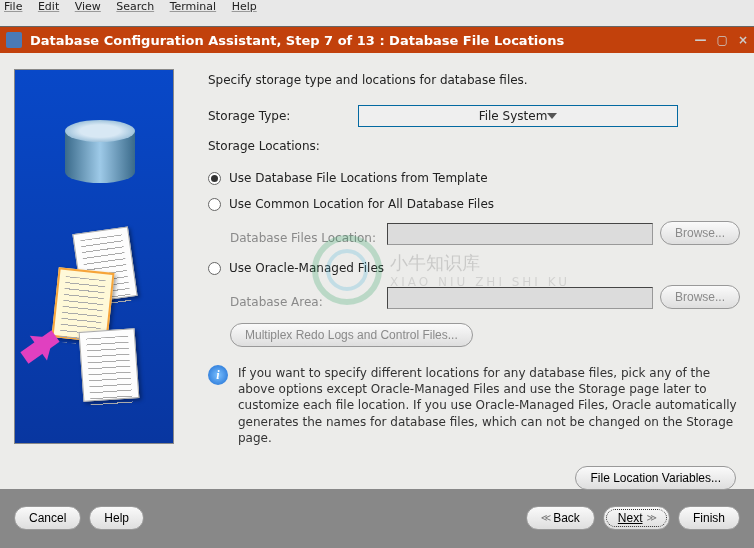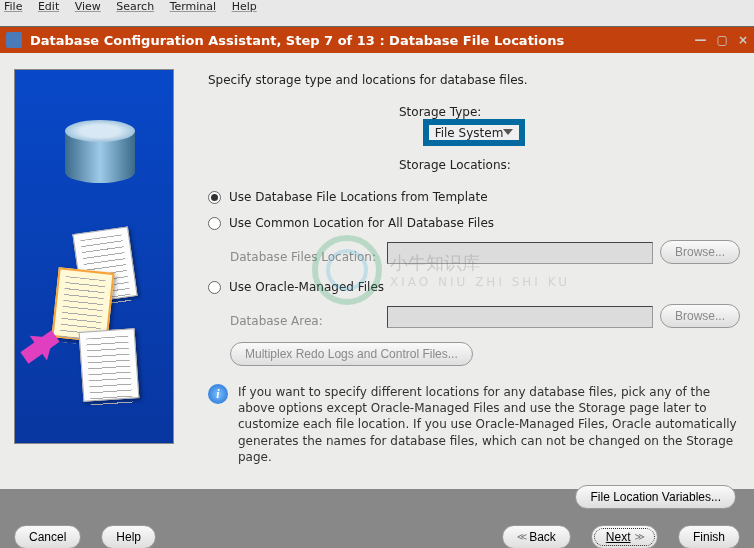--- a/index.html
+++ b/index.html
@@ -18,38 +18,38 @@
 .cyl-body { width: 70px; height: 52px; background: linear-gradient(to right, #3a6a8a, #9ecae8, #3a6a8a); position: absolute; top: 11px; border-radius: 0 0 35px 35px / 0 0 11px 11px; }
 .paper { position: absolute; width: 56px; height: 70px; background: #fdfdfd; border: 1px solid #aaa; box-shadow: 2px 2px 4px rgba(0,0,0,.4); }
 .paper::before { content: ""; display: block; height: 100%; background: repeating-linear-gradient(#aaa 0 1px, transparent 1px 6px); margin: 6px; }
 .p1 { top: 160px; left: 62px; transform: rotate(-8deg); }
 .p2 { top: 200px; left: 40px; transform: rotate(6deg); background: #fff9d8; border: 2px solid #f6a43a; }
 .p3 { top: 260px; left: 66px; transform: rotate(-4deg); }
 .arrow { position: absolute; top: 270px; left: 6px; width: 38px; height: 14px; background: #e040c0; transform: rotate(-35deg); }
 .arrow::after { content: ""; position: absolute; right: -12px; top: -8px; border: 15px solid transparent; border-left: 18px solid #e040c0; }
 .form { flex: 1; display: flex; flex-direction: column; color: #222; }
 .instr { margin: 4px 0 18px 22px; }
-.row { display: flex; align-items: center; margin: 0 0 12px 22px; flex-direction: column; }
+.row { display: flex; align-items: center; margin: 0 0 12px 22px; }
 .lbl { width: 150px; }
-.select { flex: 1; max-width: 320px; height: 22px; border: 6px solid #0369a1; background: #efefef; display: flex; align-items: center; padding: 0 6px; justify-content: flex-end; }
+.select { flex: 1; max-width: 320px; height: 22px; border: 1px solid #0369a1; background: #efefef; display: flex; align-items: center; padding: 0 6px; justify-content: center; }
 .select .tri { border: 5px solid transparent; border-top: 6px solid #555; margin-top: 4px; }
 .radio-row { display: flex; align-items: center; margin: 6px 0 6px 22px; }
 .radio { width: 13px; height: 13px; border: 1px solid #666; border-radius: 50%; margin-right: 8px; background: #fff; position: relative; }
 .radio.sel::after { content: ""; position: absolute; inset: 2px; background: #333; border-radius: 50%; }
 .subrow { display: flex; align-items: flex-end; margin: 4px 0 10px 44px; gap: 7px; }
 .sublbl { color: #8a8a8a; width: 150px; }
 .input { flex: 1; height: 22px; border: 1px inset #999; background: #dcdcdc; }
 .btn { height: 24px; border: 1px solid #999; border-radius: 12px; background: linear-gradient(#fafafa, #dedede); padding: 0 14px; font-size: 12px; display: inline-flex; align-items: center; cursor: pointer; }
 .btn.dis { color: #8a8a8a; }
 .multiplex { margin: 4px 0 12px 44px; }
 .info { display: flex; gap: 10px; margin: 6px 0 0 22px; }
 .info-icon { width: 20px; height: 20px; border-radius: 50%; background: radial-gradient(#7ac0ff, #1a6ad0); color: #fff; font-weight: bold; display: flex; align-items: center; justify-content: center; font-style: italic; font-family: serif; flex-shrink: 0; }
 .info-text { flex: 1; color: #333; line-height: 1.35; }
 .filevar { text-align: right; margin: 20px 4px 0 0; }
-.footer { display: flex; margin-top: 16px; gap: 20px; }
+.footer { display: flex; margin-top: 16px; gap: 8px; }
 .footer .spacer { flex: 1; }
 .navbtn { display: inline-flex; align-items: center; gap: 4px; }
 .chev { font-size: 10px; letter-spacing: -2px; color: #777; }
 .next-hl { outline: 1px dotted #333; outline-offset: -4px; }
 .watermark { position: absolute; top: 235px; left: 312px; opacity: .25; pointer-events: none; display: flex; align-items: center; gap: 8px; }
 .wm-circle { width: 70px; height: 70px; border: 6px solid #2aa060; border-radius: 50%; position: relative; }
 .wm-circle::before { content: ""; position: absolute; inset: 8px; border: 4px solid #4ab4d8; border-radius: 50%; }
 .wm-text { color: #666; font-size: 18px; }
 .wm-sub { font-size: 12px; letter-spacing: 3px; color: #888; }
 </style>

